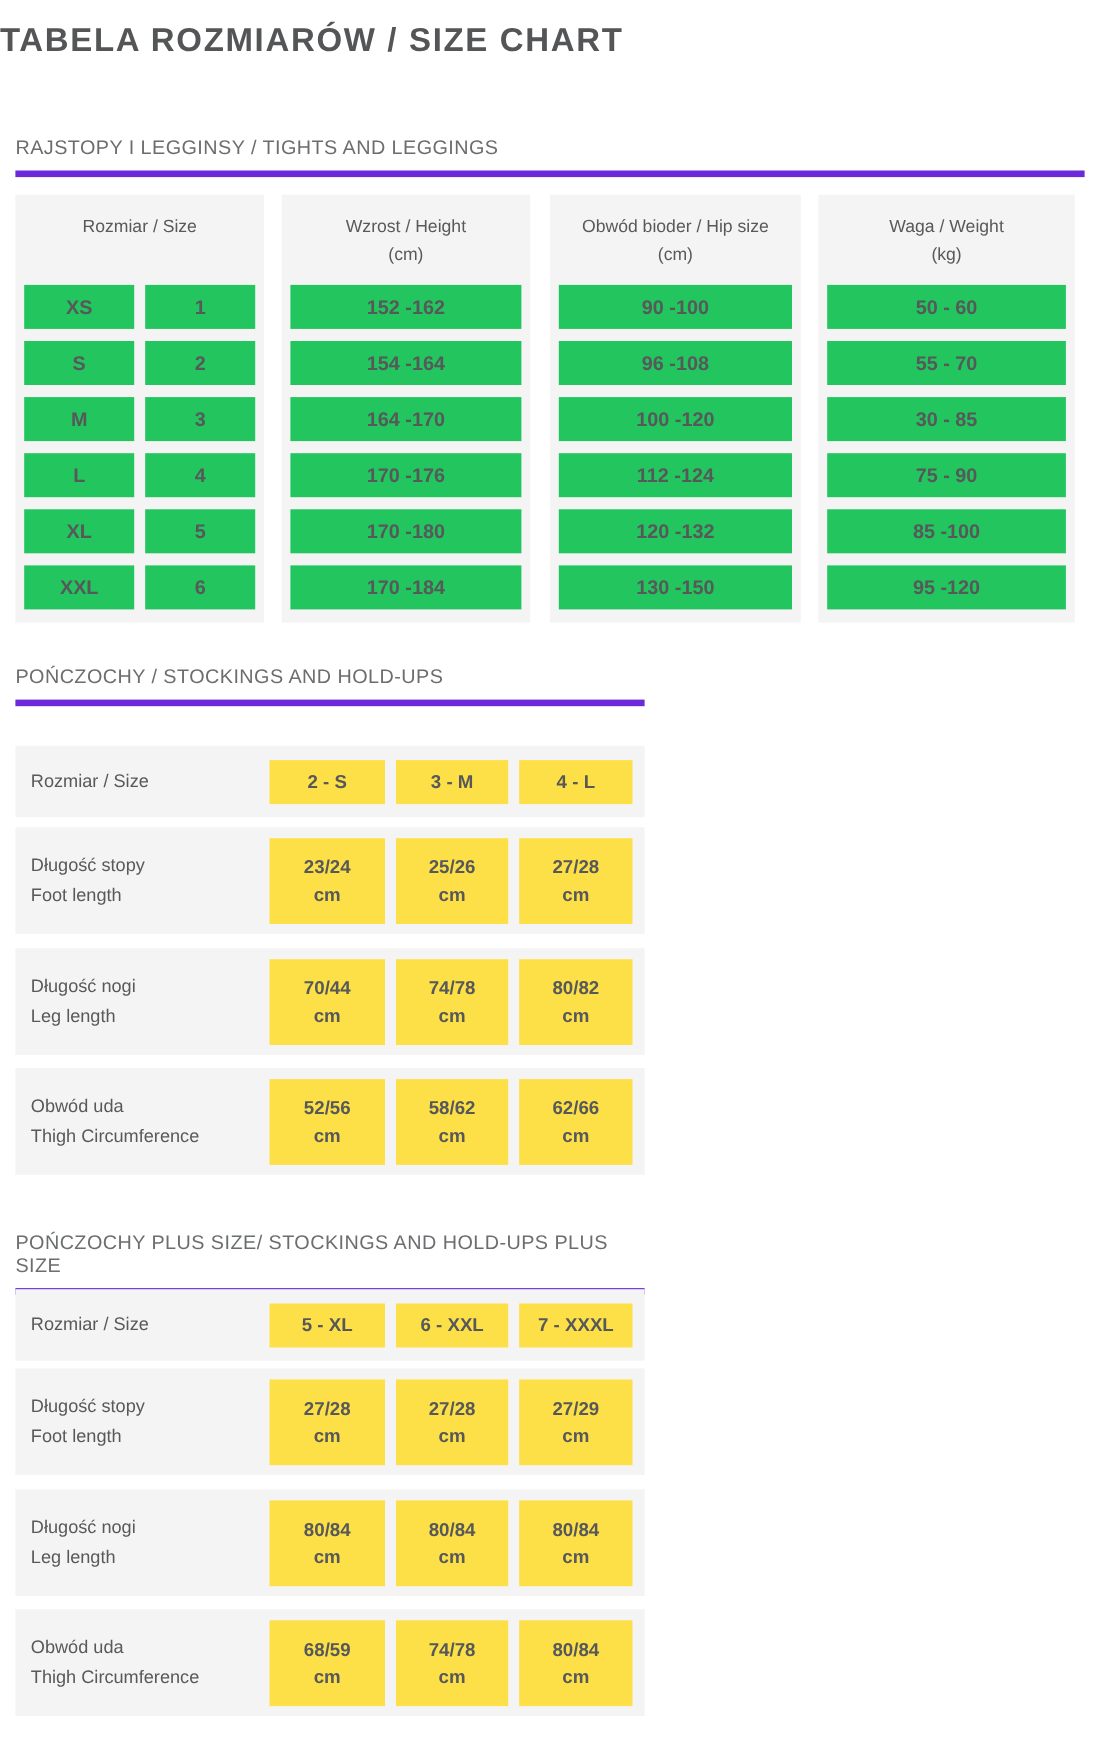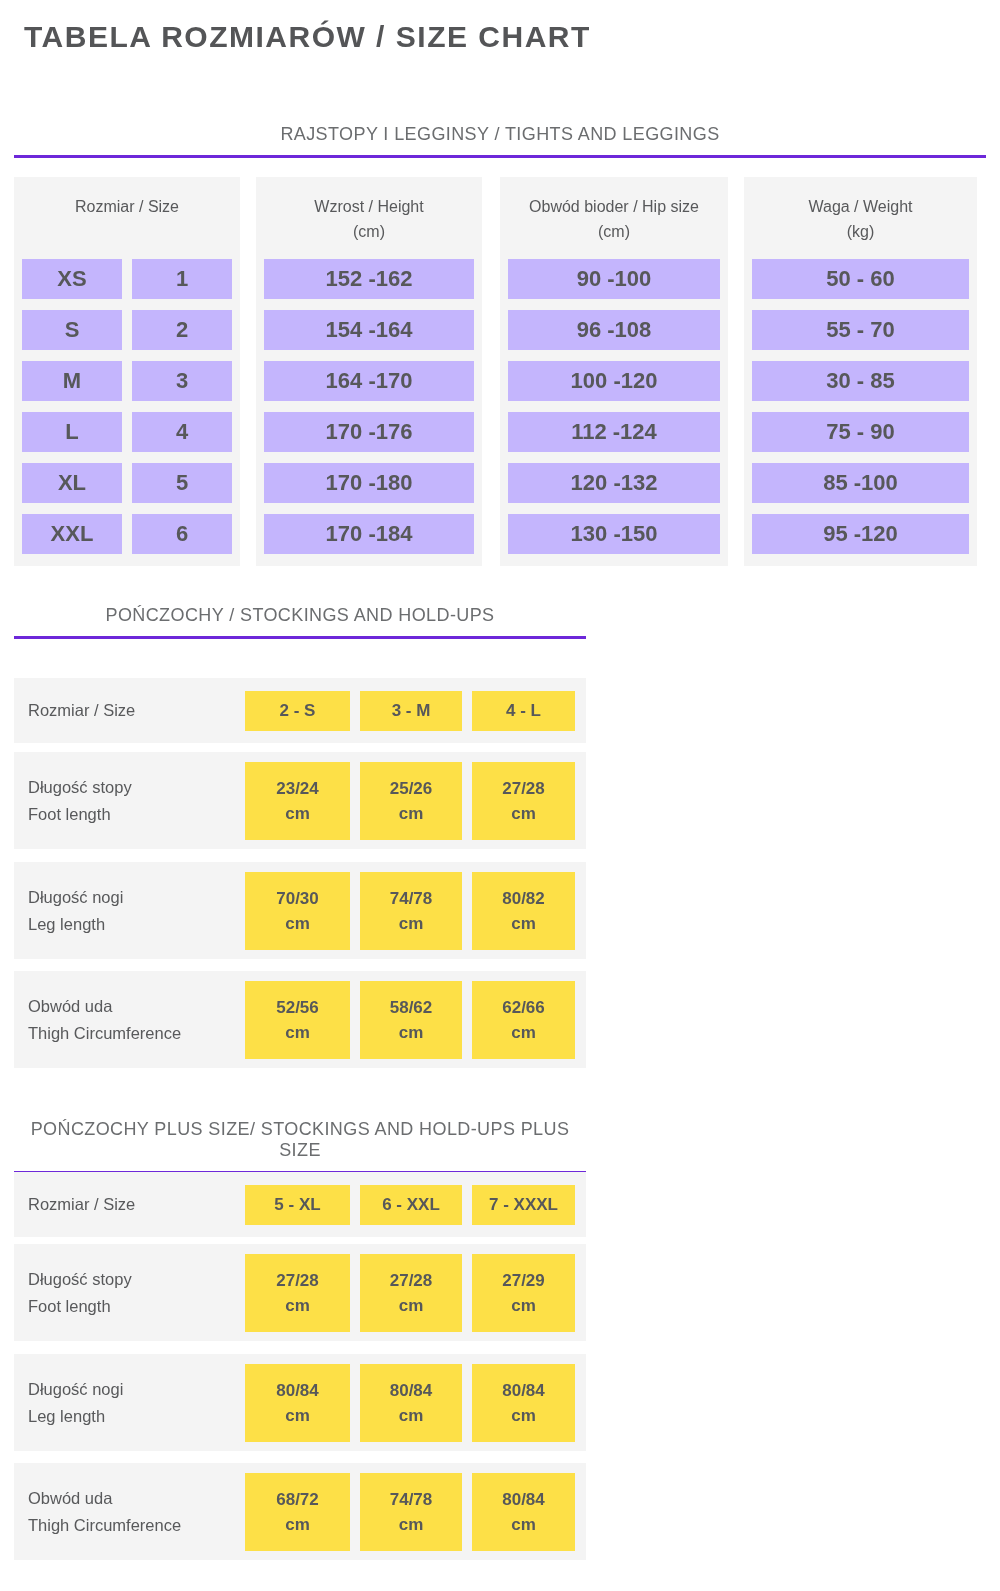--- a/index.html
+++ b/index.html
@@ -8,37 +8,36 @@
     position: relative;
     width: 1000px;
     height: 1591px;
     background: #ffffff;
     font-family: "Liberation Sans", sans-serif;
     color: #58595b;
     overflow: hidden;
   }
   .page-title {
     position: absolute;
-    left: 24px;
+    left: 0;
     top: 20px;
     font-size: 30px;
     font-weight: bold;
     letter-spacing: 1.5px;
     color: #545557;
   }
   .section-head {
     position: absolute;
     left: 14px;
     font-size: 18px;
     letter-spacing: 0.4px;
     color: #6b6d6f;
     line-height: 21px;
     padding-bottom: 10px;
-    border-bottom: 3px solid #6d28d9;
-    text-align: center;
+    border-bottom: 6px solid #6d28d9;
   }
   #s1-head { top: 124px; width: 972px; }
   #s2-head { top: 605px; width: 572px; }
   #s3-head { top: 1119px; width: 572px; }
 
   
   .t1 {
     position: absolute;
     top: 177px;
     left: 14px;
@@ -56,26 +55,26 @@
   .p-head {
     height: 82px;
     padding-top: 17px;
     line-height: 25px;
     text-align: center;
     font-size: 16px;
     color: #58595b;
   }
   .t1row { display: flex; gap: 10px; height: 40px; margin-bottom: 11px; }
   .cell {
-    background: #c4b5fd;
+    background: #22c55e;
     flex: 1;
     display: flex;
     align-items: center;
     justify-content: center;
-    font-size: 22px;
+    font-size: 18px;
     font-weight: bold;
     color: #57585a;
     text-align: center;
   }
 
   
   .srows { position: absolute; left: 14px; width: 572px; }
   #s2-body { top: 678px; }
   #s3-body { top: 1172px; }
   .srow {
@@ -265,21 +264,21 @@
       </div>
     </div>
 
     <div class="srow srow-data gap13">
       <div class="srow-label">
         <div>Długość nogi</div>
         <div>Leg length</div>
       </div>
       <div class="scells">
         <div class="scell c1">
-            <div>70/30</div>
+            <div>70/44</div>
             <div>cm</div>
           </div>
         <div class="scell c2">
             <div>74/78</div>
             <div>cm</div>
           </div>
         <div class="scell c3">
             <div>80/82</div>
             <div>cm</div>
           </div>
@@ -362,21 +361,21 @@
       </div>
     </div>
 
     <div class="srow srow-data gap12">
       <div class="srow-label">
         <div>Obwód uda</div>
         <div>Thigh Circumference</div>
       </div>
       <div class="scells">
         <div class="scell c1">
-            <div>68/72</div>
+            <div>68/59</div>
             <div>cm</div>
           </div>
         <div class="scell c2">
             <div>74/78</div>
             <div>cm</div>
           </div>
         <div class="scell c3">
             <div>80/84</div>
             <div>cm</div>
           </div>

